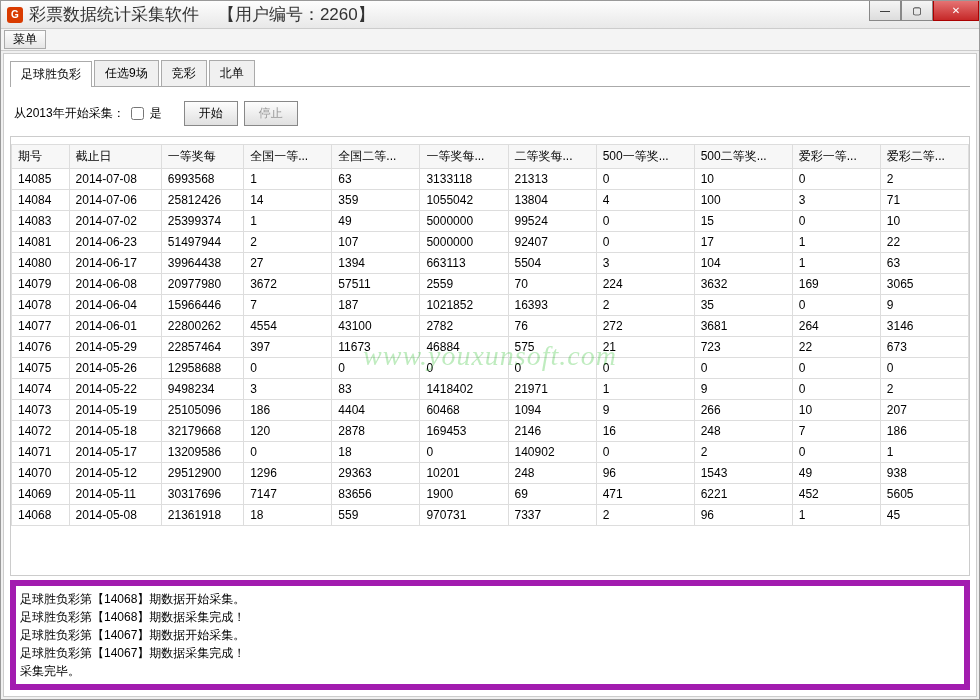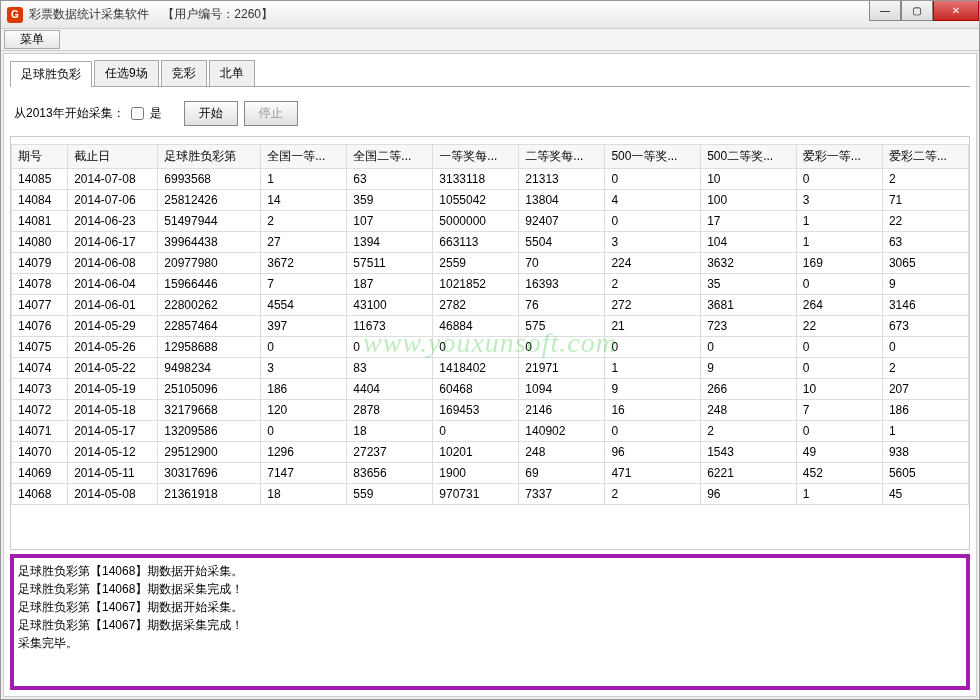--- a/index.html
+++ b/index.html
@@ -1,39 +1,39 @@
 <!DOCTYPE html>
 <html><head>
 <meta charset="utf-8">
 <style>
 * { box-sizing: border-box; margin: 0; padding: 0; }
 body { font-family: "Microsoft YaHei", SimSun, sans-serif; font-size: 12px; background: #fff; overflow: hidden; }
 .window { width: 980px; height: 700px; border: 1px solid #999; background: #f0f0f0; display: flex; flex-direction: column; }
 .titlebar { height: 28px; background: linear-gradient(#fdfdfd, #e8e8e8); border-bottom: 1px solid #ccc; display: flex; align-items: center; padding-left: 6px; position: relative; }
 .titlebar-icon { width: 16px; height: 16px; background: #d93b00; border-radius: 3px; margin-right: 6px; display: flex; align-items: center; justify-content: center; color: #fff; font-size: 10px; font-weight: bold; }
-.titlebar-text { font-size: 12px; color: #333; }
+.titlebar-text { font-size: 17px; color: #333; }
 .win-controls { position: absolute; right: 0; top: 0; display: flex; }
 .win-btn { width: 32px; height: 20px; border: 1px solid #888; border-top: none; background: linear-gradient(#f5f5f5, #ddd); display: flex; align-items: center; justify-content: center; font-size: 10px; cursor: pointer; }
 .win-btn.close { background: linear-gradient(#e57373, #c62828); color: #fff; width: 46px; border-color: #a00; }
 .menubar { height: 22px; background: #f4f4f4; border-bottom: 1px solid #ccc; display: flex; align-items: stretch; padding-left: 2px; }
-.menu-item { padding: 3px 15px; border: 1px solid #aaa; background: linear-gradient(#fdfdfd, #e6e6e6); font-size: 12px; cursor: pointer; display: flex; align-items: center; margin: 1px; }
+.menu-item { padding: 3px 8px; border: 1px solid #aaa; background: linear-gradient(#fdfdfd, #e6e6e6); font-size: 12px; cursor: pointer; display: flex; align-items: center; margin: 1px; }
 .content { flex: 1; background: #fff; margin: 2px; border: 1px solid #ccc; display: flex; flex-direction: column; padding: 6px; }
 .tabs { display: flex; border-bottom: 1px solid #aaa; }
 .tab { padding: 4px 10px; border: 1px solid #aaa; border-bottom: none; background: #f0f0f0; margin-right: 2px; cursor: pointer; font-size: 12px; }
 .tab.active { background: #fff; position: relative; top: 1px; }
 .controls-row { padding: 14px 4px 10px 4px; display: flex; align-items: center; gap: 6px; font-size: 12px; }
 .chk { width: 13px; height: 13px; }
 .btn { padding: 3px 14px; border: 1px solid #888; background: linear-gradient(#fdfdfd, #e0e0e0); cursor: pointer; font-size: 12px; }
 .btn:disabled { color: #999; }
 .table-wrap { flex: 1; overflow: auto; border: 1px solid #ccc; position: relative; }
 table { border-collapse: collapse; width: 100%; font-size: 12px; margin-top: 7px; }
 th, td { border: 1px solid #ddd; padding: 3px 6px; text-align: left; white-space: nowrap; height: 20px; }
 th { background: #f7f7f7; font-weight: normal; position: sticky; top: 0; }
 .watermark { position: absolute; top: 50%; left: 50%; transform: translate(-50%, -50%); font-size: 28px; color: rgba(0,180,0,0.25); font-family: "Times New Roman", serif; pointer-events: none; letter-spacing: 1px; font-style: italic; }
-.log-area { height: 136px; border: 4px solid #a21caf; margin-top: 4px; padding: 4px; font-size: 12px; overflow-y: auto; background: #fff; line-height: 1.5; white-space: pre-line; }
+.log-area { height: 110px; border: 6px solid #a21caf; margin-top: 4px; padding: 4px; font-size: 12px; overflow-y: auto; background: #fff; line-height: 1.5; white-space: pre-line; }
 </style>
 </head>
 <body>
 
 <div class="window">
   <div class="titlebar">
     <div class="titlebar-icon">G</div>
     <span class="titlebar-text">
       <span>彩票数据统计采集软件</span>&nbsp;&nbsp;&nbsp;&nbsp;<span>【用户编号：2260】</span>
     </span>
@@ -64,21 +64,21 @@
       <button class="btn">开始</button>
       <button class="btn" disabled="">停止</button>
     </div>
 
     <div class="table-wrap">
       <table>
         <thead>
             <tr id="thead-row">
               <th>期号</th>
               <th>截止日</th>
-              <th>足球胜负彩第</th>
+              <th>一等奖每</th>
               <th>全国一等...</th>
               <th>全国二等...</th>
               <th>一等奖每...</th>
               <th>二等奖每...</th>
               <th>500一等奖...</th>
               <th>500二等奖...</th>
               <th>爱彩一等...</th>
               <th>爱彩二等...</th>
             </tr>
           </thead>
@@ -103,20 +103,33 @@
               <td>14</td>
               <td>359</td>
               <td>1055042</td>
               <td>13804</td>
               <td>4</td>
               <td>100</td>
               <td>3</td>
               <td>71</td>
             </tr>
             <tr>
+              <td>14083</td>
+              <td>2014-07-02</td>
+              <td>25399374</td>
+              <td>1</td>
+              <td>49</td>
+              <td>5000000</td>
+              <td>99524</td>
+              <td>0</td>
+              <td>15</td>
+              <td>0</td>
+              <td>10</td>
+            </tr>
+            <tr>
               <td>14081</td>
               <td>2014-06-23</td>
               <td>51497944</td>
               <td>2</td>
               <td>107</td>
               <td>5000000</td>
               <td>92407</td>
               <td>0</td>
               <td>17</td>
               <td>1</td>
@@ -250,21 +263,21 @@
               <td>0</td>
               <td>2</td>
               <td>0</td>
               <td>1</td>
             </tr>
             <tr>
               <td>14070</td>
               <td>2014-05-12</td>
               <td>29512900</td>
               <td>1296</td>
-              <td>27237</td>
+              <td>29363</td>
               <td>10201</td>
               <td>248</td>
               <td>96</td>
               <td>1543</td>
               <td>49</td>
               <td>938</td>
             </tr>
             <tr>
               <td>14069</td>
               <td>2014-05-11</td>

